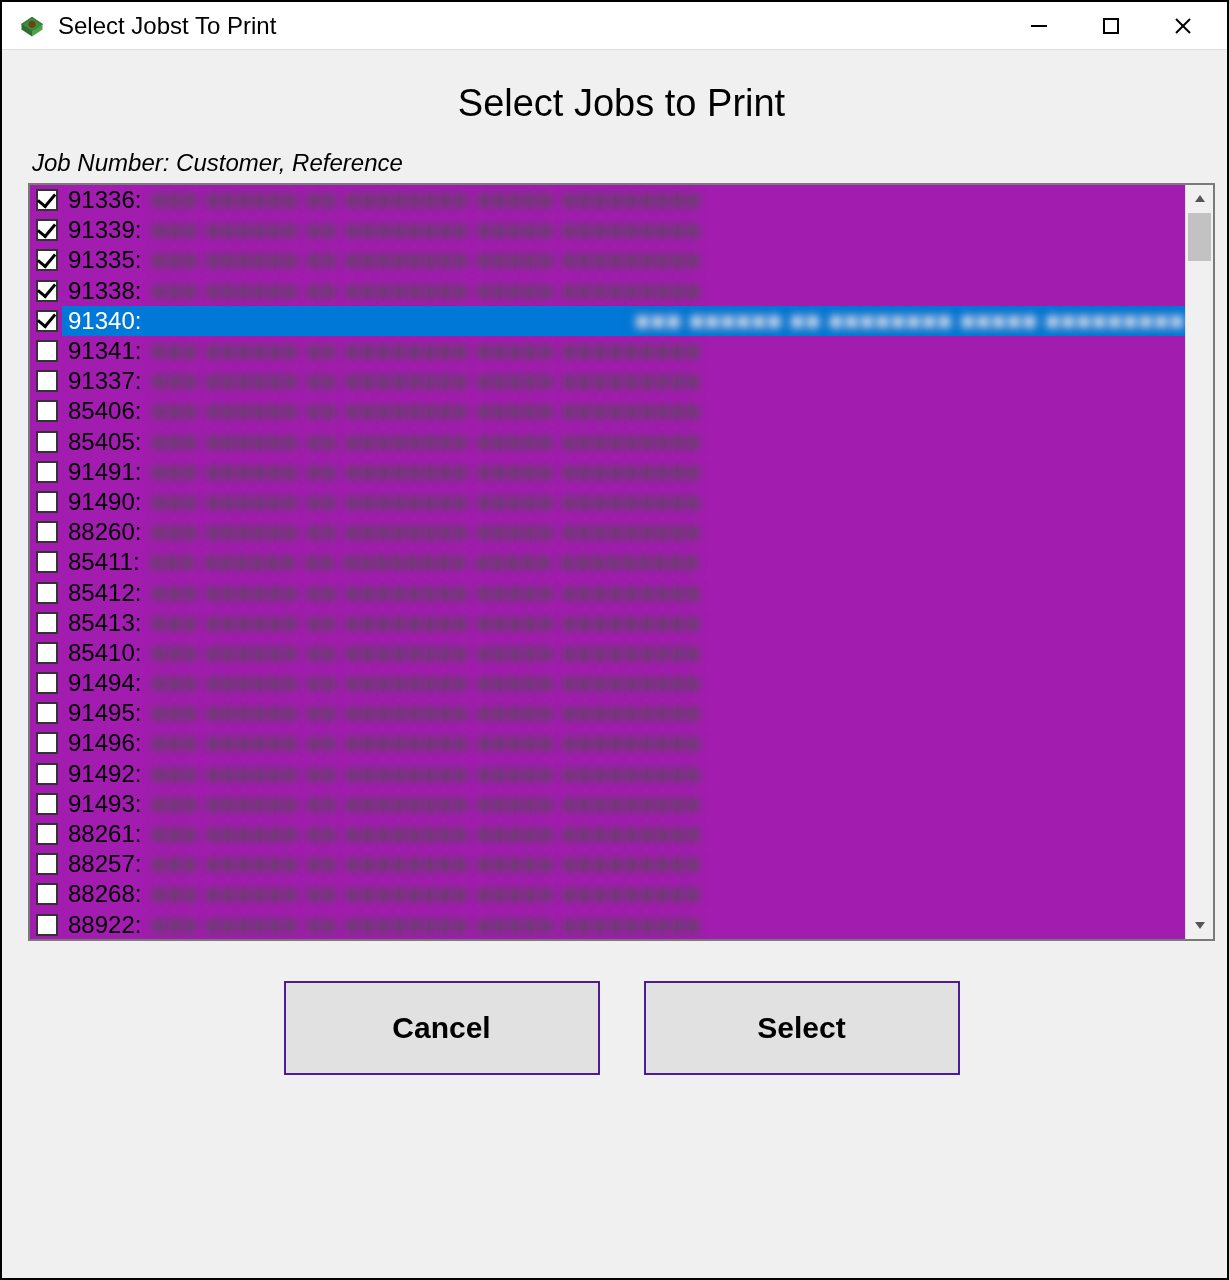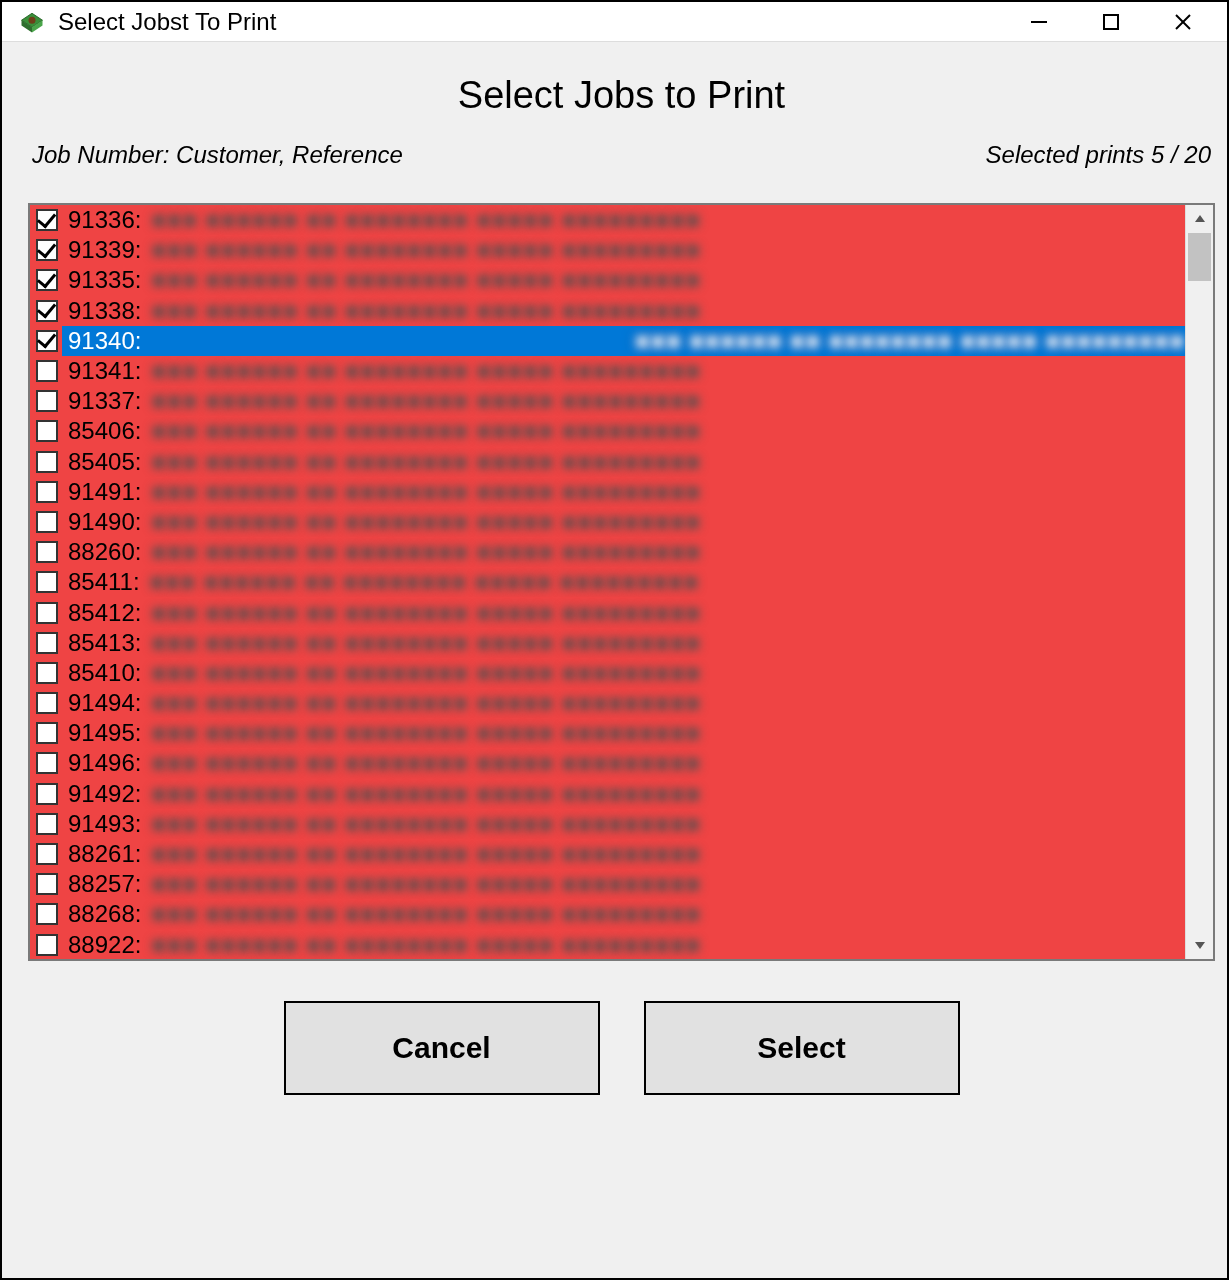--- a/index.html
+++ b/index.html
@@ -6,21 +6,21 @@
     html, body { width: 1229px; height: 1280px; font-family: 'Segoe UI', Tahoma, sans-serif; background: #fff; }
     .window {
       width: 1229px;
       height: 1280px;
       border: 2px solid #000;
       background: #f0f0f0;
       display: flex;
       flex-direction: column;
     }
     .titlebar {
-      height: 40px;
+      height: 48px;
       background: #fff;
       display: flex;
       align-items: center;
       padding: 0 8px 0 16px;
       border-bottom: 1px solid #ddd;
     }
     .titlebar-icon {
       width: 28px;
       height: 28px;
       margin-right: 12px;
@@ -60,25 +60,24 @@
       display: flex;
       justify-content: space-between;
       align-items: flex-end;
       font-size: 24px;
       color: #000;
       padding: 0 4px 6px 4px;
       font-style: italic;
     }
     .listbox {
       border: 2px solid #7a7a7a;
-      background: #ef4444;
+      background: #a21caf;
       height: 758px;
       display: flex;
       overflow: hidden;
-      margin-top: 28px;
     }
     .list-content {
       flex: 1;
       overflow: hidden;
     }
     .list-row {
       display: flex;
       align-items: center;
       height: 30.2px;
       font-size: 24px;
@@ -161,21 +160,21 @@
     .button-row {
       display: flex;
       justify-content: center;
       gap: 44px;
       padding-top: 40px;
     }
     .dlg-button {
       width: 316px;
       height: 94px;
       background: #e1e1e1;
-      border: 2px solid #000000;
+      border: 2px solid #4c1d95;
       font-size: 30px;
       font-weight: 600;
       color: #000;
       cursor: pointer;
       font-family: inherit;
     }
   </style>
 </head>
 <body>
 
@@ -208,21 +207,20 @@
           </svg>
       </div>
     </div>
   </div>
 
   <div class="dialog-body">
     <div class="dialog-heading">Select Jobs to Print</div>
 
     <div class="header-row">
       <span>Job Number: Customer, Reference</span>
-      <span>Selected prints 5 / 20</span>
     </div>
 
     <div class="listbox">
       <div class="list-content" id="list-content">
           <div class="list-row">
             <span class="checkbox checked"></span>
             <span class="row-text-wrap">
               <span class="job-number">91336:</span>
               <span class="blurred">■■■ ■■■■■■  ■■ ■■■■■■■■ ■■■■■ ■■■■■■■■■</span>
             </span>

